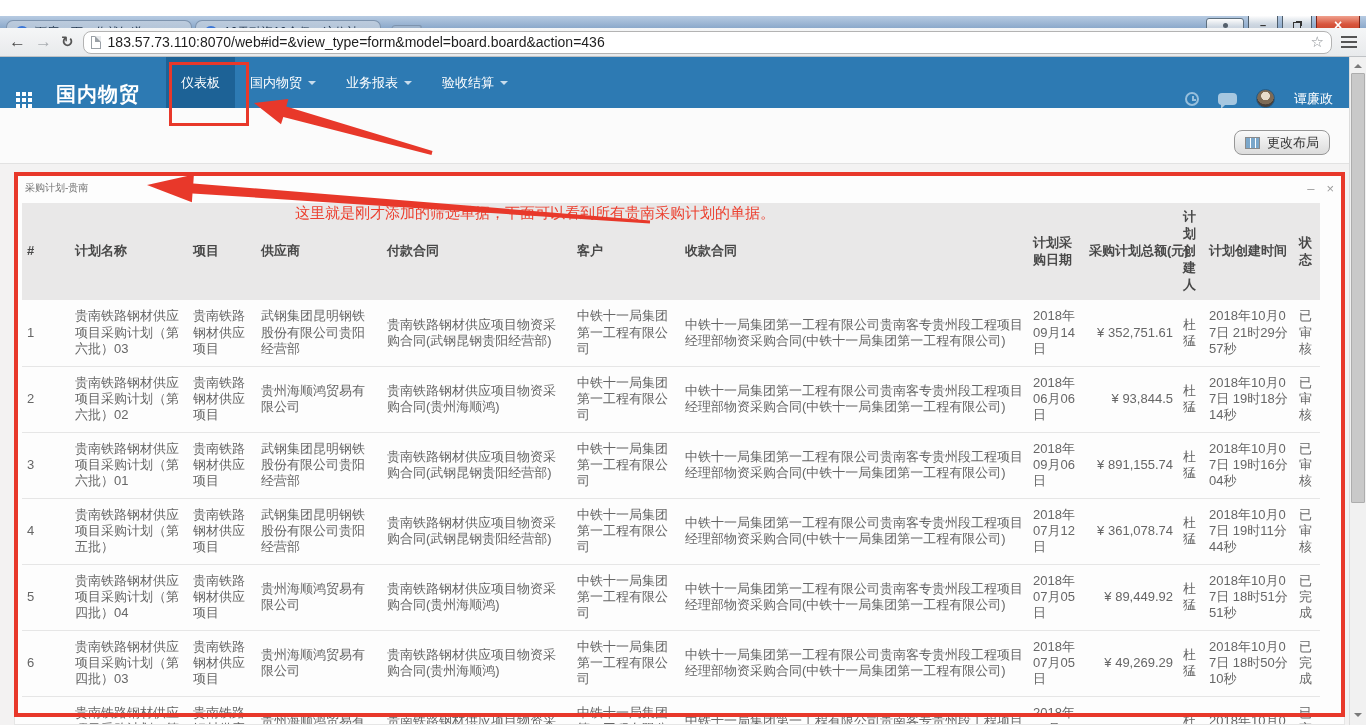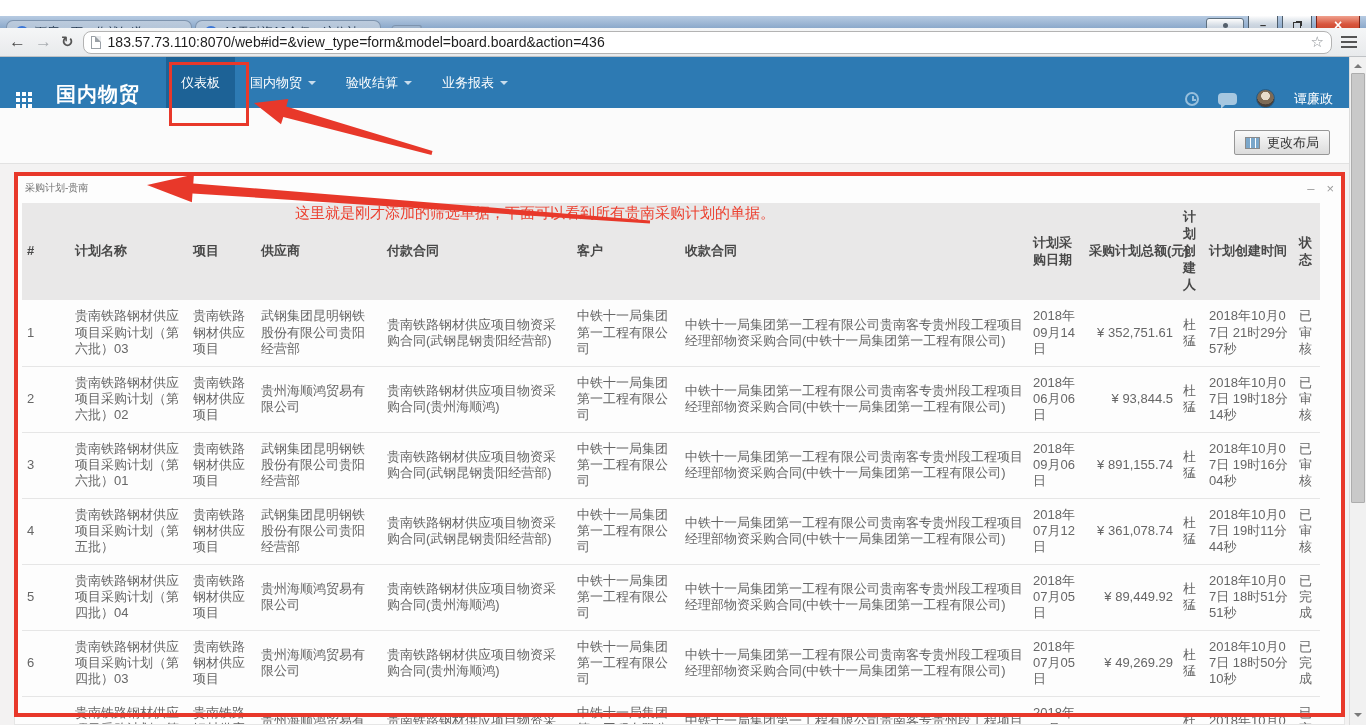--- a/index.html
+++ b/index.html
@@ -71,21 +71,21 @@
   .chat-icon{width:19px;height:12px;background:#a6c7e0;border-radius:4px;position:relative;}
   .chat-icon::after{content:"";position:absolute;left:3px;bottom:-4px;border:4px solid transparent;border-top-color:#a6c7e0;border-left-color:#a6c7e0;}
   .avatar{width:19px;height:19px;border-radius:50%;background:radial-gradient(circle at 50% 35%,#e8dccc 0 30%,#7d6a55 32% 60%,#4a4038 62%);border:1px solid #245a85;}
   .user-name{font-size:13px;}
 
   
   .content{position:absolute;top:108px;left:0;right:17px;bottom:0;background:#f3f2f2;}
   .content-top{height:56px;background:#fbfbfb;border-bottom:1px solid #e2e2e2;}
   .note1{position:absolute;left:399px;top:25px;font-size:15px;color:#ec3f2e;white-space:nowrap;}
   .change-layout{position:absolute;top:22px;right:19px;height:25px;display:flex;align-items:center;gap:7px;
-       padding:0 10px;background:linear-gradient(#fafafa,#dcdcdc);border:1px solid #979797;border-radius:2px;
+       padding:0 10px;background:linear-gradient(#fafafa,#dcdcdc);border:1px solid #979797;border-radius:8px;
        font-size:13px;color:#333;}
   .layout-icon{width:15px;height:12px;border:1px solid #8a8a8a;
        background:linear-gradient(90deg,#7ba7ca 0 4px,#fff 4px 5px,#7ba7ca 5px 9px,#fff 9px 10px,#7ba7ca 10px 13px);}
 
   
   .panel{position:absolute;left:14px;top:64px;width:1331px;height:553px;background:#fdfdfd;
        border:1px solid #e6e6e6;overflow:hidden;}
   .panel-head{height:30px;display:flex;align-items:center;padding:0 10px;}
   .panel-title{font-size:10px;color:#737373;}
   .panel-controls{margin-left:auto;display:flex;gap:12px;color:#9c9c9c;font-size:13px;line-height:1;}
@@ -158,25 +158,25 @@
     <span class="brand">国内物贸</span>
     <div class="appmenu">
       <div class="menu-item active">
         <span>仪表板</span>
       </div>
       <div class="menu-item">
         <span>国内物贸</span>
         <span class="caret-down"></span>
       </div>
       <div class="menu-item">
+        <span>业务报表</span>
+        <span class="caret-down"></span>
+      </div>
+      <div class="menu-item">
         <span>验收结算</span>
-        <span class="caret-down"></span>
-      </div>
-      <div class="menu-item">
-        <span>业务报表</span>
         <span class="caret-down"></span>
       </div>
     </div>
     <div class="nav-right">
       <span class="clock-icon"></span>
       <span class="chat-icon"></span>
       <span class="avatar"></span>
       <span class="user-name">谭廉政</span>
     </div>
   </div>

